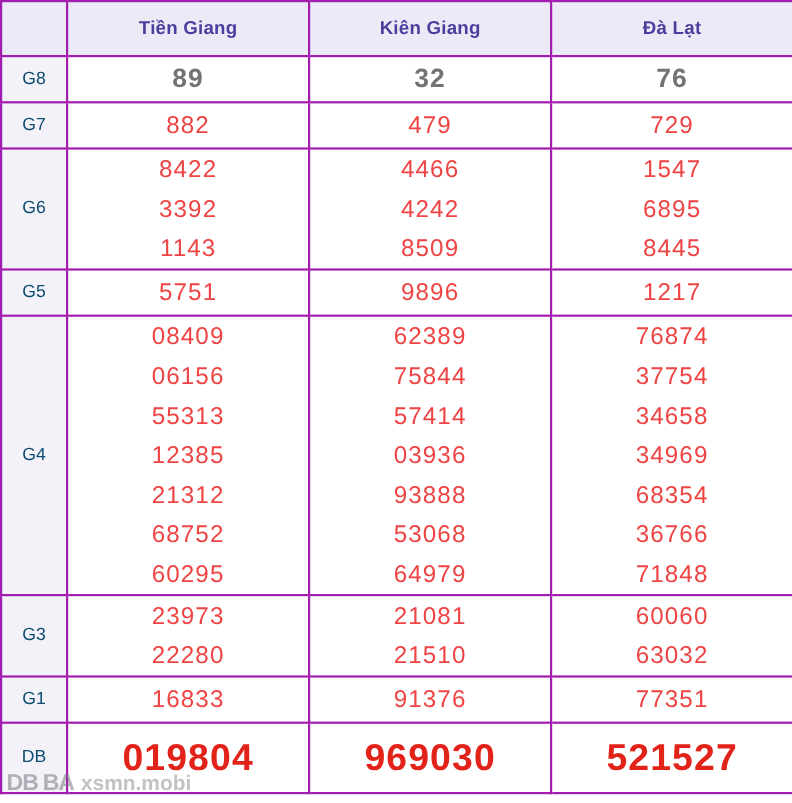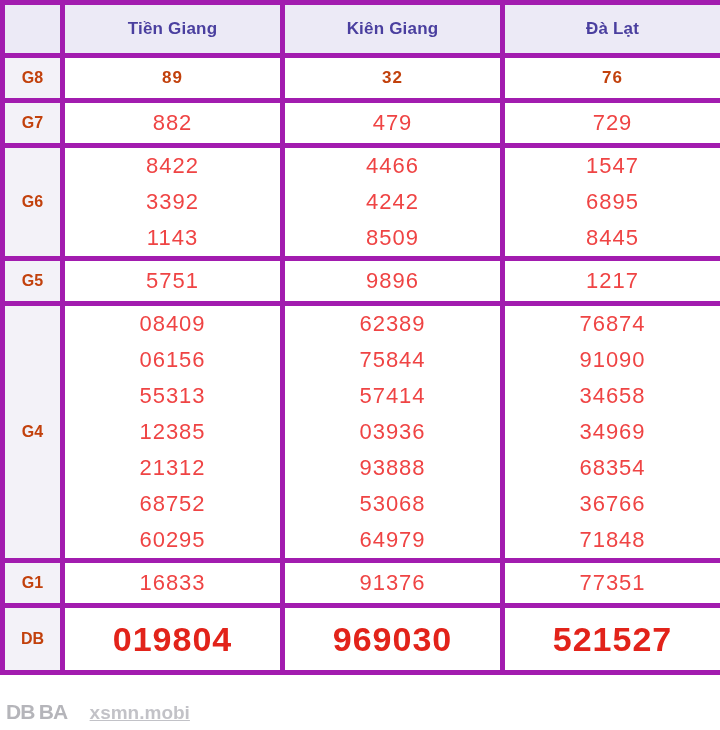--- a/index.html
+++ b/index.html
@@ -21,61 +21,61 @@
   }
   table.lottery {
     border-collapse: collapse;
     width: 720px;
     table-layout: fixed;
   }
   table.lottery col.c-label { width: 60px; }
   table.lottery col.c-prov { width: 220px; }
 
   table.lottery th, table.lottery td {
-    border: 5px solid #a21caf;
+    border: 2px solid #a21caf;
     text-align: center;
     vertical-align: middle;
     padding: 0;
   }
   
   thead th {
     background: #eceaf6;
     color: #4a3f9f;
     font-size: 17px;
     font-weight: bold;
     height: 48px;
     letter-spacing: .2px;
   }
   thead th.corner {
     background: #eceaf6;
   }
   
   td.label {
     background: #f3f2f8;
-    color: #c2410c;
+    color: #0c4a6e;
     font-size: 16px;
-    font-weight: bold;
+    font-weight: normal;
   }
   
   td.nums {
     background: #ffffff;
     color: #ef4444;
     font-size: 22px;
     line-height: 36px;
     padding: 4px 0;
   }
   td.nums .n {
     display: block;
     letter-spacing: 1px;
   }
   
   tr.row-g8 td.nums {
-    color: #c2410c;
-    font-weight: bold;
-    font-size: 17px;
+    color: #737373;
+    font-weight: bold;
+    font-size: 24px;
   }
   tr.row-g8 td.label,
   tr.row-g8 td.nums {
     height: 40px;
   }
   tr.row-g7 td.label,
   tr.row-g7 td.nums {
     height: 40px;
   }
   tr.row-g5 td.label,
@@ -114,23 +114,22 @@
     font-weight: bold;
     line-height: 20px;
     letter-spacing: -1px;
   }
   .watermark .wm-text {
     display: inline-block;
     color: rgba(120,120,130,0.45);
     font-size: 19px;
     font-weight: bold;
     vertical-align: top;
-    margin-left: 18px;
+    margin-left: 2px;
     line-height: 22px;
-    text-decoration: underline;
   }
   .wm-stack {
     display: inline-block;
     vertical-align: top;
   }
   .wm-stack span { display: block; }
 </style>
 </head>
 <body>
 
@@ -226,29 +225,44 @@
           <span class="n">62389</span>
           <span class="n">75844</span>
           <span class="n">57414</span>
           <span class="n">03936</span>
           <span class="n">93888</span>
           <span class="n">53068</span>
           <span class="n">64979</span>
         </td>
         <td class="nums">
           <span class="n">76874</span>
-          <span class="n">91090</span>
+          <span class="n">37754</span>
           <span class="n">34658</span>
           <span class="n">34969</span>
           <span class="n">68354</span>
           <span class="n">36766</span>
           <span class="n">71848</span>
         </td>
       </tr>
 
+      <tr class="row-g3">
+        <td class="label">G3</td>
+        <td class="nums">
+          <span class="n">23973</span>
+          <span class="n">22280</span>
+        </td>
+        <td class="nums">
+          <span class="n">21081</span>
+          <span class="n">21510</span>
+        </td>
+        <td class="nums">
+          <span class="n">60060</span>
+          <span class="n">63032</span>
+        </td>
+      </tr>
 
 
       <tr class="row-g1">
         <td class="label">G1</td>
         <td class="nums">
           <span class="n">16833</span>
         </td>
         <td class="nums">
           <span class="n">91376</span>
         </td>

